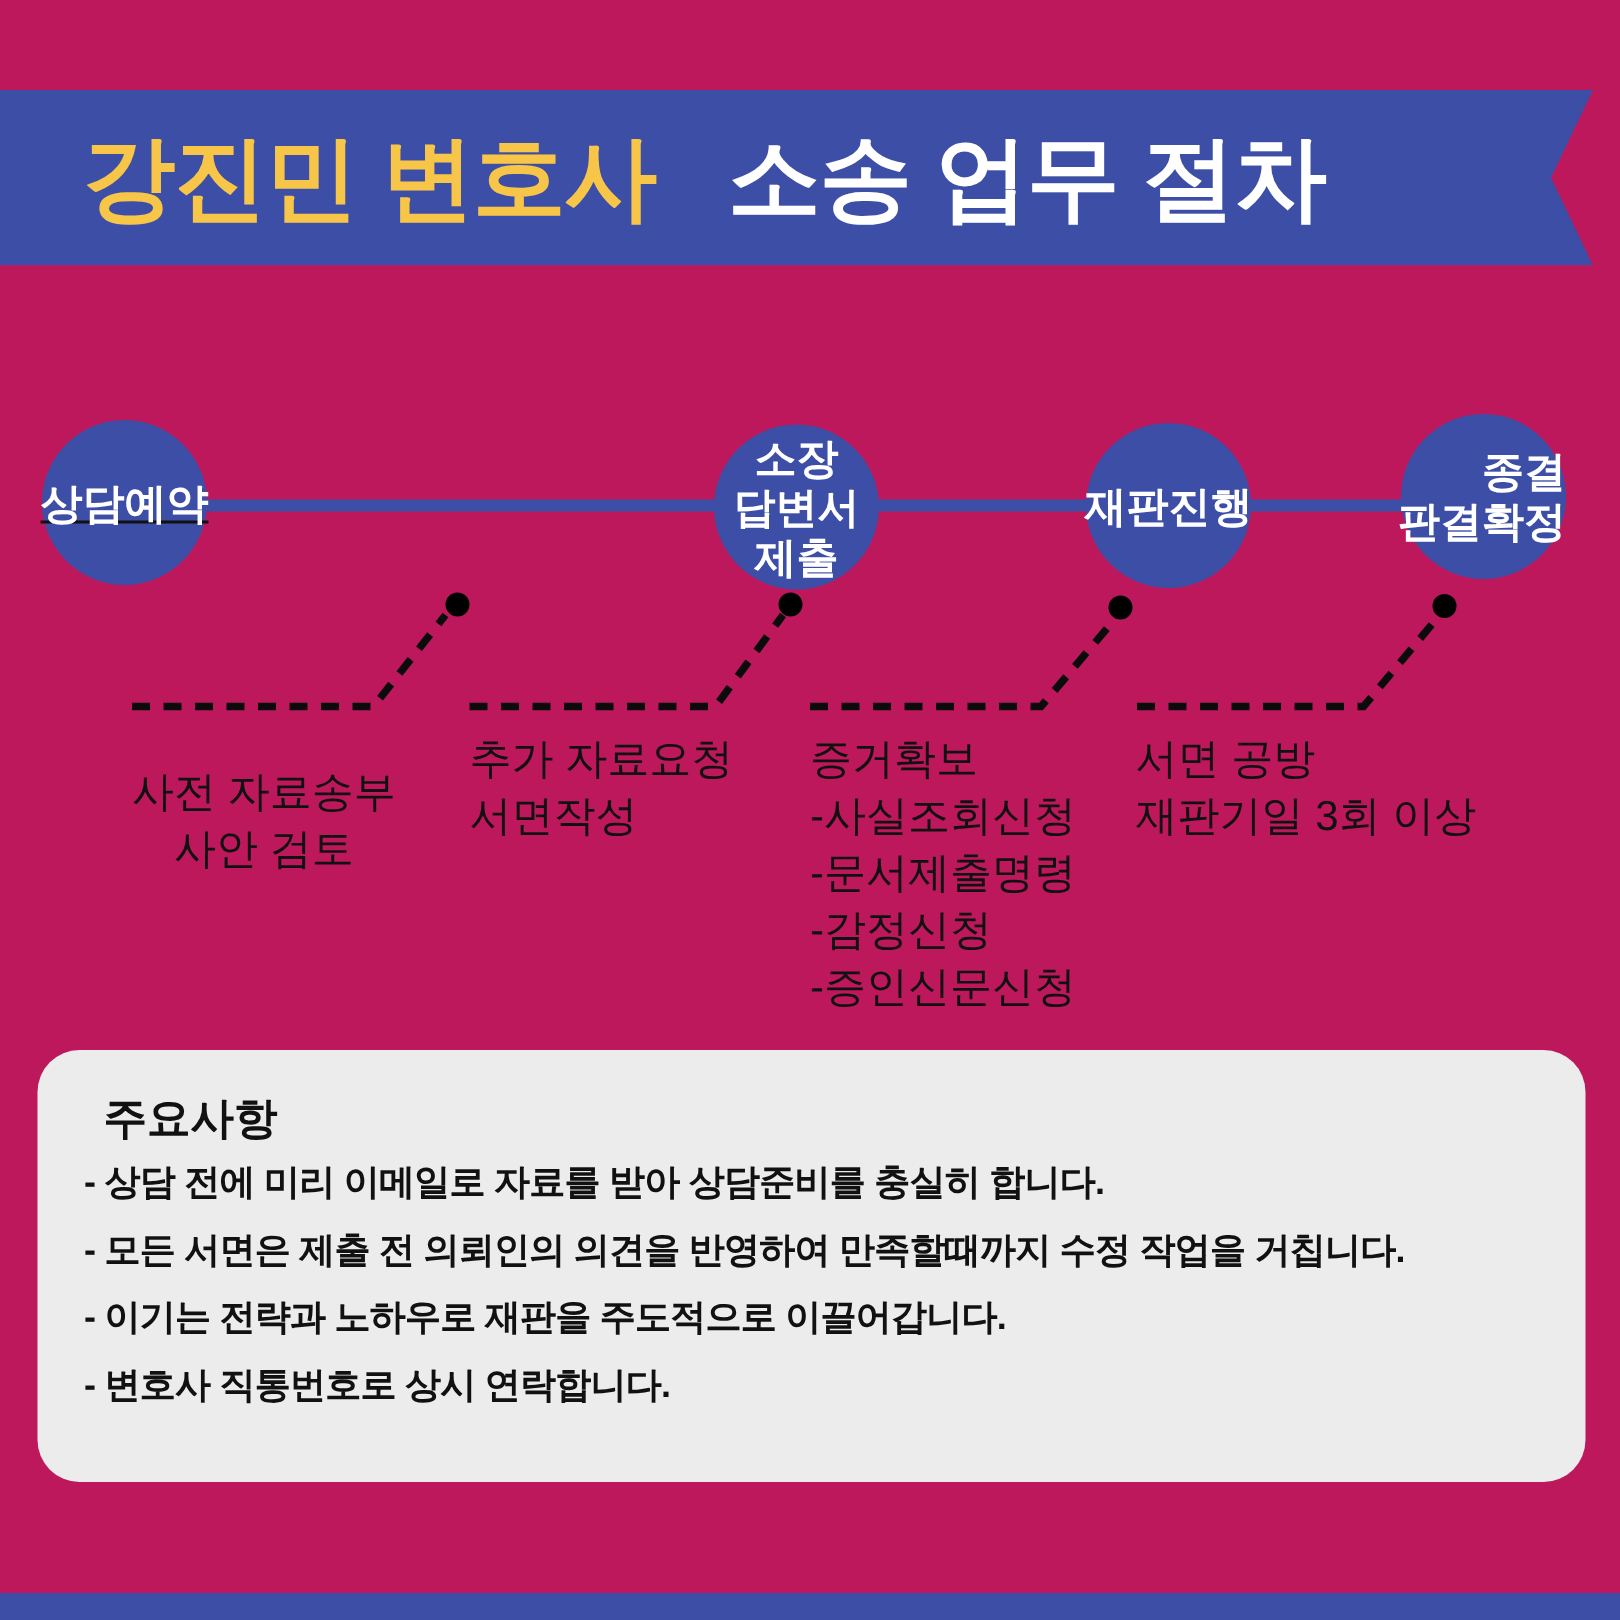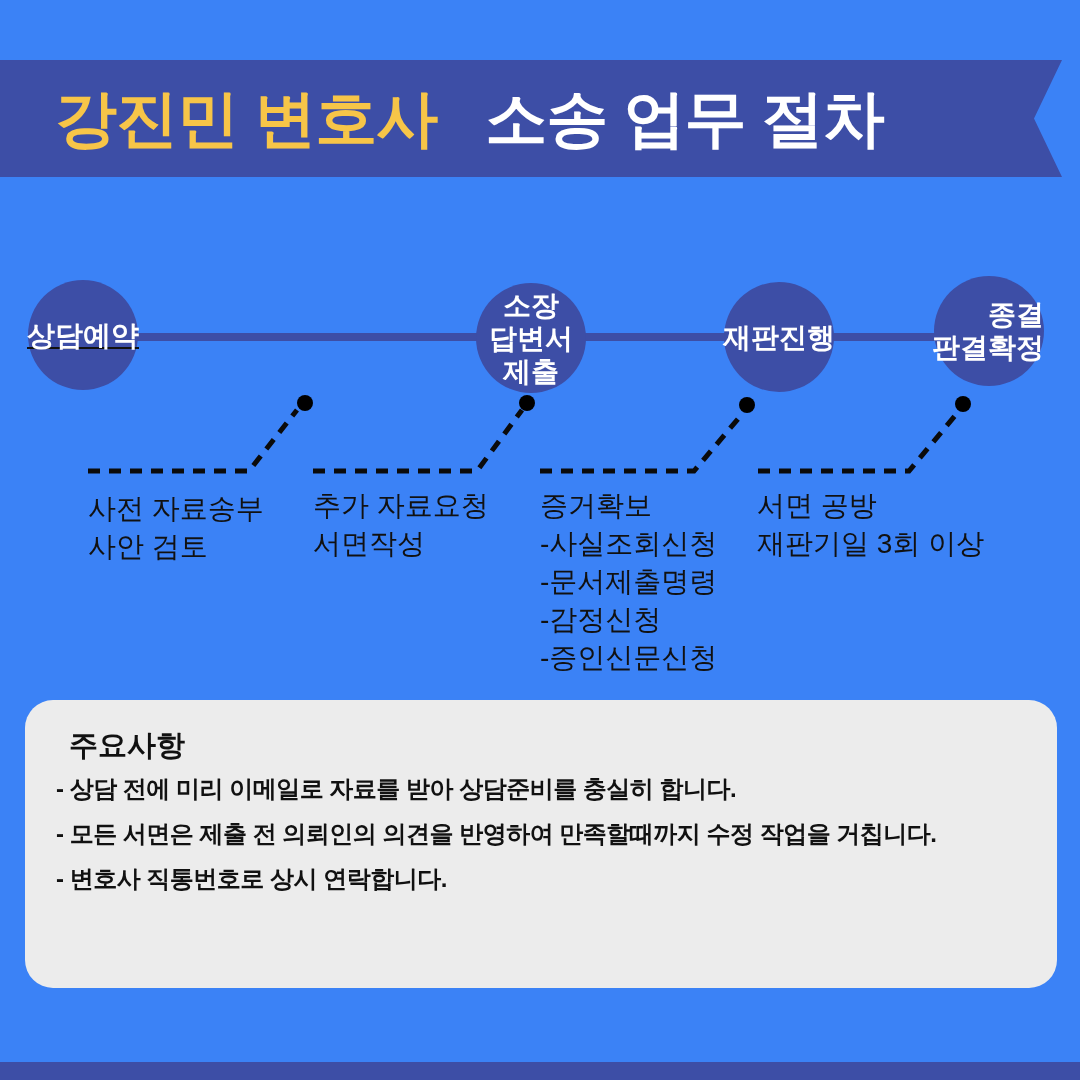--- a/index.html
+++ b/index.html
@@ -1,17 +1,17 @@
 <!DOCTYPE html>
 <html><head>
 <meta charset="utf-8">
 <style>
   html,body{margin:0;padding:0;background:#ffffff;}
   .canvas{
-    position:relative;width:1080px;height:1080px;background:#3b82f6;overflow:hidden;
+    position:relative;width:1080px;height:1080px;background:#be185d;overflow:hidden;
     font-family:"Liberation Sans","DejaVu Sans",sans-serif;color:#111111;
   }
   
   .banner{
     position:absolute;left:0;top:60px;width:1062px;height:117px;background:#3D4EA6;
     clip-path:polygon(0 0,100% 0,calc(100% - 28px) 50%,100% 100%,0 100%);
     display:flex;align-items:center;
   }
   .banner-inner{display:flex;align-items:baseline;gap:48px;padding-left:55px;white-space:nowrap;}
   .banner-name{color:#F7C548;font-size:62px;font-weight:800;letter-spacing:-1px;}
@@ -30,21 +30,21 @@
   .step-5{left:934px;top:276px;align-items:flex-end;}
   .dot{position:absolute;width:16px;height:16px;border-radius:50%;background:#000000;}
   .dot-2{left:297px;top:395px;}
   .dot-3{left:519px;top:395px;}
   .dot-4{left:739px;top:397px;}
   .dot-5{left:955px;top:396px;}
   .dash-svg{position:absolute;left:0;top:0;width:1080px;height:1080px;pointer-events:none;}
   .dash-svg path{fill:none;stroke:#0b0b0b;stroke-width:5;stroke-dasharray:12 9;}
   
   .note{position:absolute;font-size:28px;font-weight:400;line-height:38px;color:#111111;white-space:nowrap;}
-  .note-1{left:88px;top:490px;}
+  .note-1{left:88px;top:509px;text-align:center;}
   .note-2{left:313px;top:487px;}
   .note-3{left:540px;top:487px;}
   .note-4{left:757px;top:487px;}
   .note div{height:38px;}
   
   .notice{
     position:absolute;left:25px;top:700px;width:1032px;height:288px;
     background:#ECECEC;border-radius:28px;
   }
   .notice-title{position:absolute;left:44px;top:26px;font-size:29px;font-weight:700;}
@@ -113,19 +113,20 @@
   <div class="note note-4">
     <div>서면 공방</div>
     <div>재판기일 3회 이상</div>
   </div>
 
   <div class="notice">
     <div class="notice-title">주요사항</div>
     <div class="notice-items">
       <div>- 상담 전에 미리 이메일로 자료를 받아 상담준비를 충실히 합니다.</div>
       <div>- 모든 서면은 제출 전 의뢰인의 의견을 반영하여 만족할때까지 수정 작업을 거칩니다.</div>
+      <div>- 이기는 전략과 노하우로 재판을 주도적으로 이끌어갑니다.</div>
       <div>- 변호사 직통번호로 상시 연락합니다.</div>
     </div>
   </div>
 
   <div class="bottom-bar"></div>
 
 </div>
 
 </body></html>

